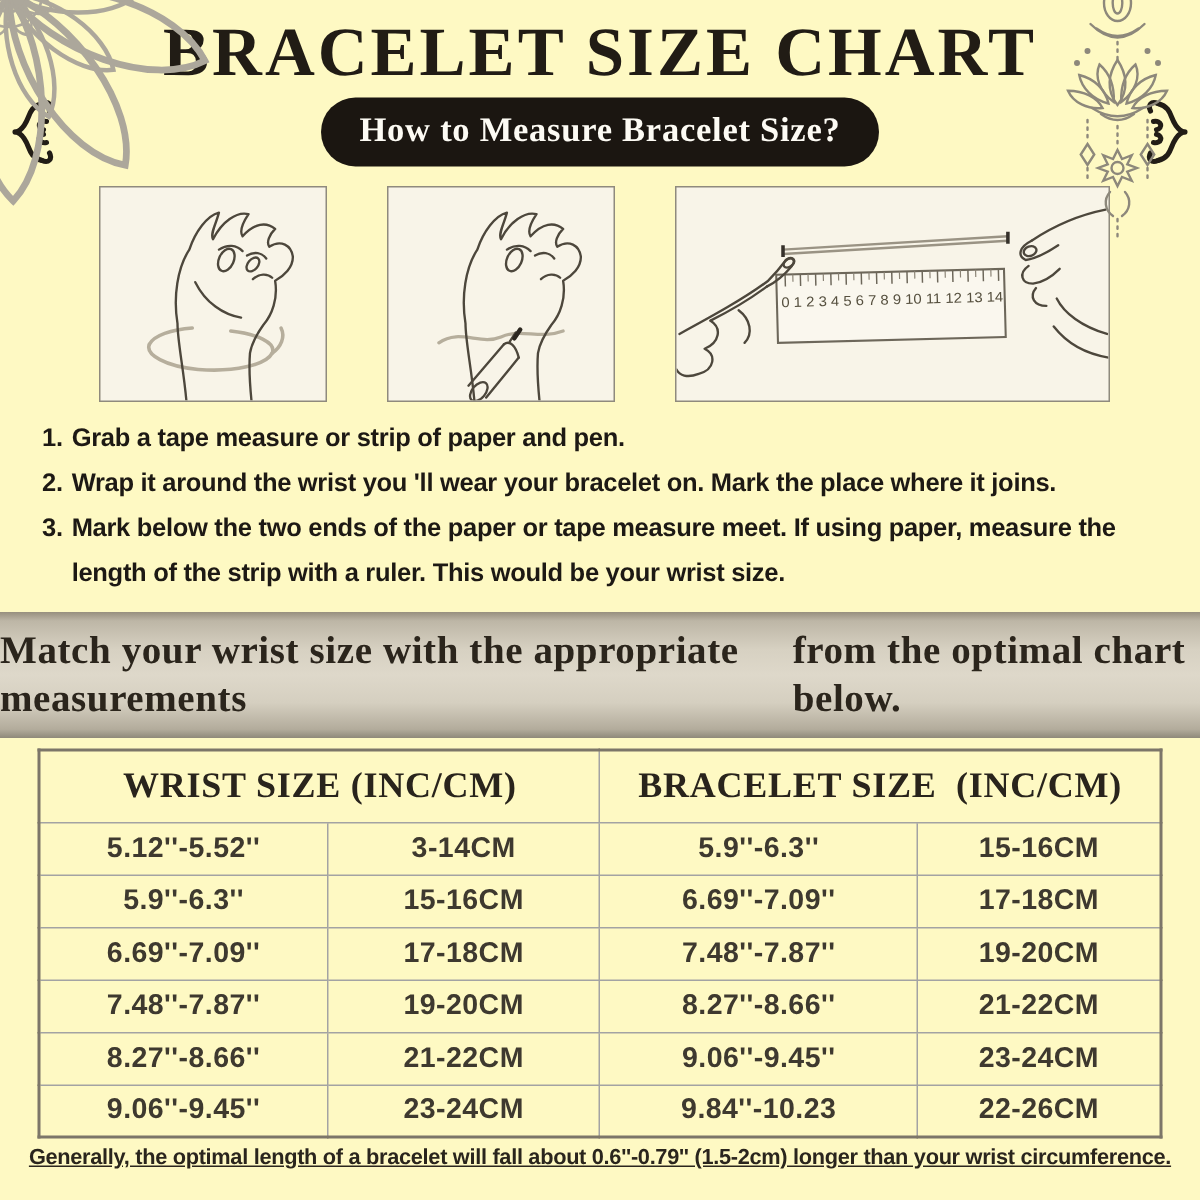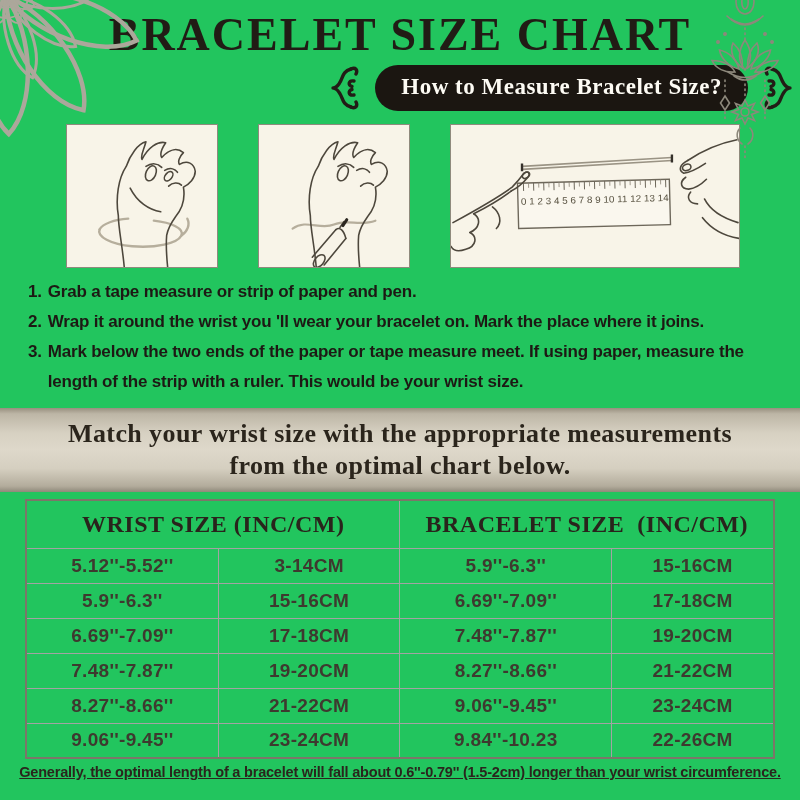--- a/index.html
+++ b/index.html
@@ -1,52 +1,52 @@
 <!DOCTYPE html>
 <html><head>
 <meta charset="utf-8">
 <style>
   * { margin:0; padding:0; box-sizing:border-box; }
   html,body { background:#e8e4d8; }
   .page {
     position:relative; width:800px; height:800px; margin:0 auto;
-    background:#22c55e; overflow:hidden;
+    background:#fef9c3; overflow:hidden;
     font-family:"Liberation Sans", sans-serif; color:#241f18;
   }
   
   .deco-left { position:absolute; left:-14px; top:-16px; pointer-events:none; }
   .deco-right { position:absolute; left:690px; top:-6px; pointer-events:none; }
   
   .title {
     margin-top:10px; text-align:center;
     font-family:"Liberation Serif", serif; font-weight:700;
     font-size:46px; line-height:50px; letter-spacing:2px; color:#211c15;
   }
   
-  .badge-row { margin-top:5px; display:flex; justify-content:flex-end; align-items:center; gap:16px; height:46px; }
+  .badge-row { margin-top:5px; display:flex; justify-content:space-between; align-items:center; gap:16px; height:46px; }
   .badge {
     background:#1b1611; color:#fdfbf4; border-radius:23px;
     padding:9px 26px 11px; font-family:"Liberation Serif", serif;
     font-weight:700; font-size:23px; letter-spacing:0.5px; white-space:nowrap;
   }
   
   .boxes { margin:13px 60px 0 66px; display:flex; gap:40px; height:144px; }
   .box { border:1.5px solid #8f8a7d; background:#f8f4e8; height:144px; overflow:hidden; }
   .box-sm { width:152px; }
   .box-lg { flex:1; }
   .box svg { display:block; width:100%; height:100%; }
   
   .steps { margin:9px 26px 0 28px; list-style:none; }
   .step { display:flex; gap:6px; font-weight:700; font-size:17px; line-height:30px; color:#1d1914; letter-spacing:-0.2px; }
   .step-num { flex:0 0 auto; }
   
   .banner {
     margin-top:11px; height:84px; width:100%;
     background:linear-gradient(#978f7e 0%, #bdb6a6 7%, #d7d1c2 30%, #ded8ca 50%, #d5cfc0 72%, #b3ac9c 93%, #8f897a 100%);
-    display:flex; flex-direction:column; justify-content:center; align-items:center;
+    display:flex; justify-content:center; align-items:center;
     font-family:"Liberation Serif", serif; font-weight:700; color:#2b251c;
     font-size:26px; line-height:32px; letter-spacing:0.4px;
   }
   
   .size-table {
     width:750px; margin:7px auto 0; border-collapse:collapse;
     border:2px solid #7c7669; table-layout:fixed;
   }
   .size-table th, .size-table td { border:1px solid #a3a3a3; text-align:center; }
   .size-table th {

